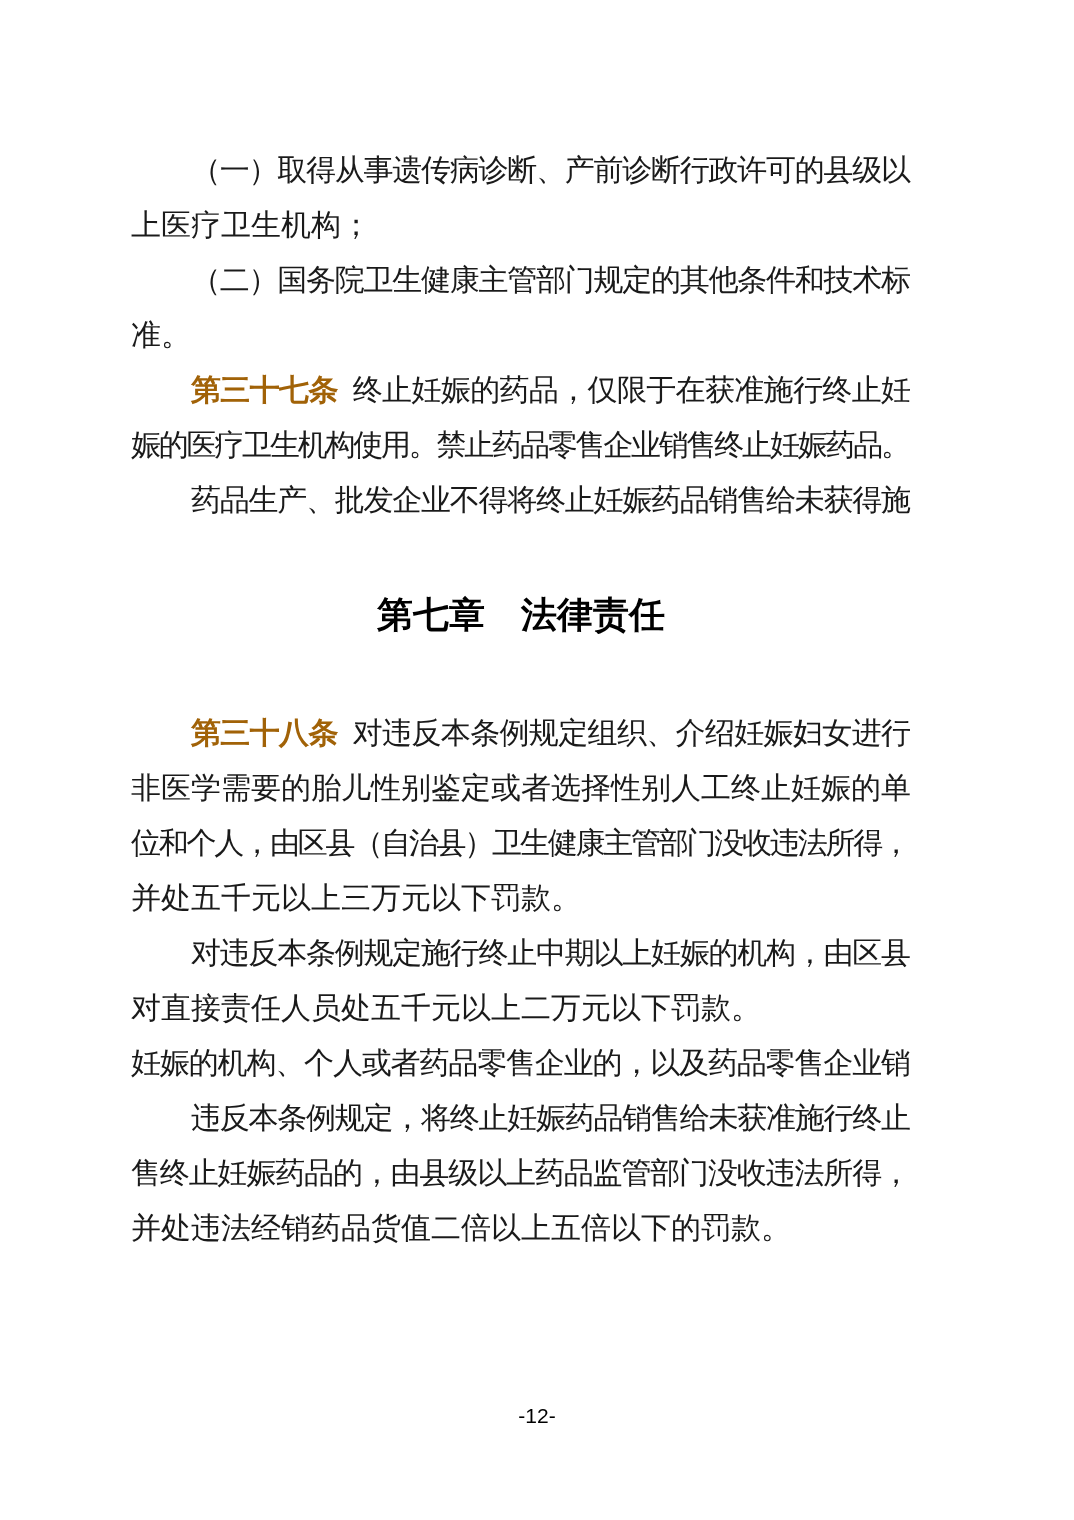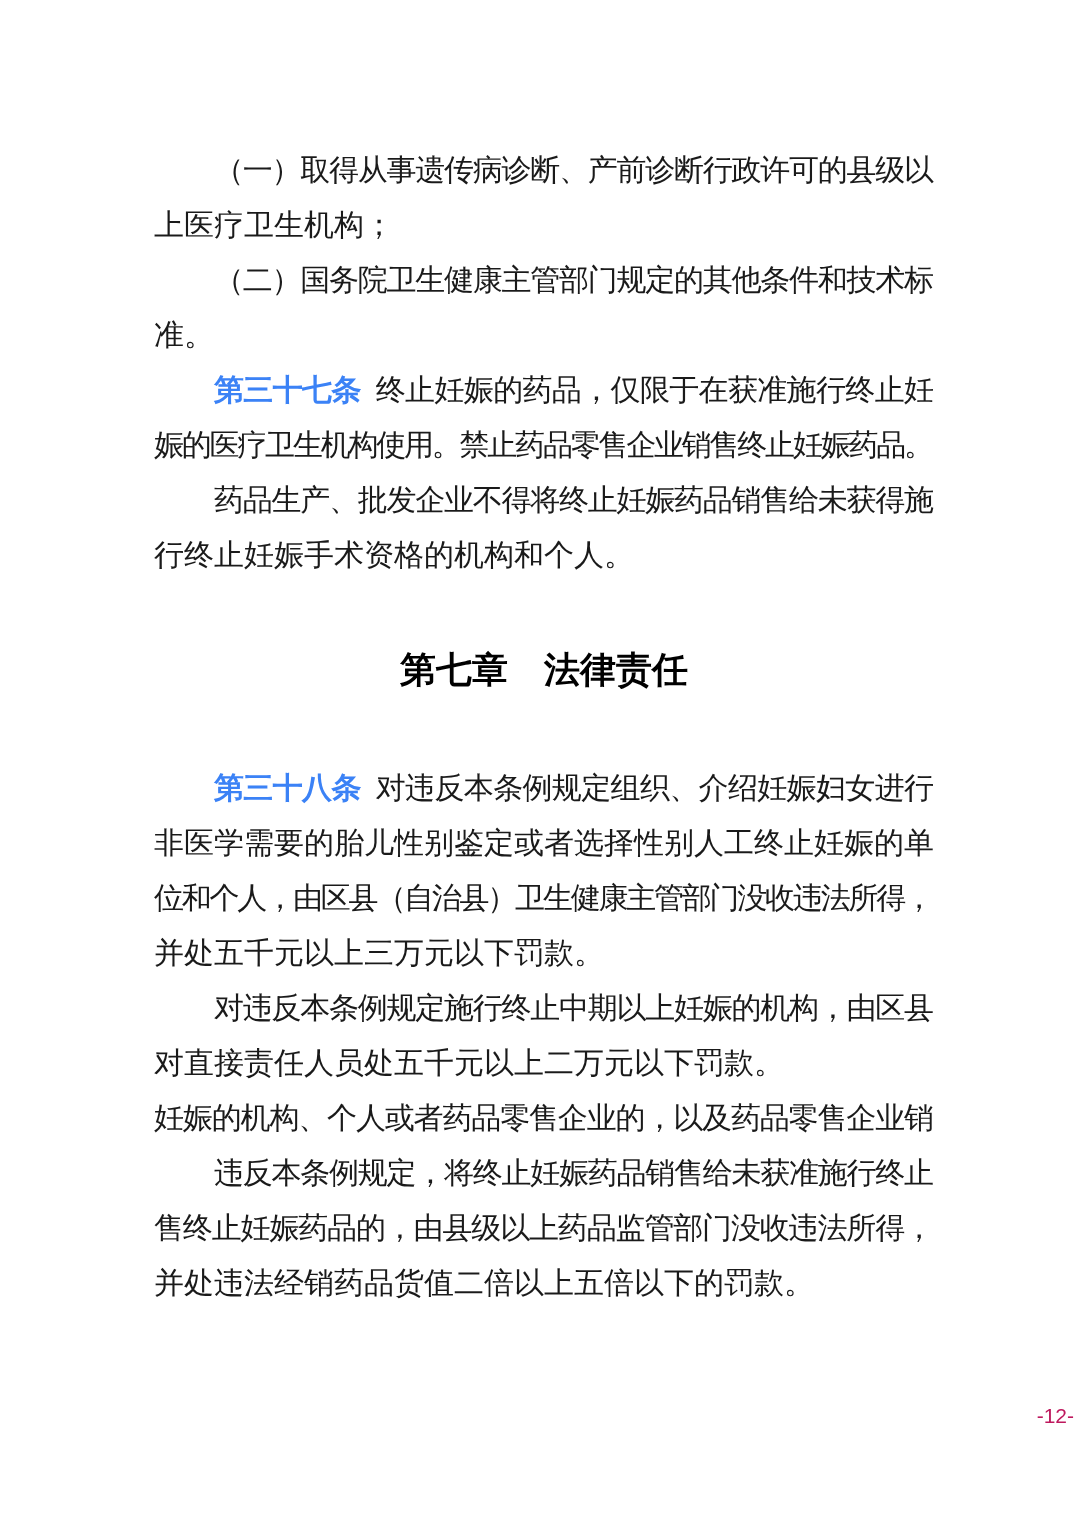--- a/index.html
+++ b/index.html
@@ -12,76 +12,75 @@
     width: 1074px;
     height: 1520px;
     margin: 0 auto;
     background: #ffffff;
     overflow: hidden;
     font-family: "Liberation Serif", "DejaVu Serif", serif;
     color: #1a1a1a;
   }
   .doc-body {
     position: absolute;
-    left: 154px;
+    left: 131px;
     top: 142px;
     width: 780px;
   }
   .line {
     font-size: 30px;
     line-height: 55px;
     white-space: nowrap;
     overflow: visible;
   }
   .line.first {
     padding-left: 60px; 
   }
   .lt {
     display: inline;
   }
   .lead {
     font-weight: 700;
     font-family: "Liberation Sans", "DejaVu Sans", sans-serif;
-    color: #3b82f6;
+    color: #a16207;
     margin-right: 15px;
   }
   .heading {
     font-size: 36px;
     line-height: 60px;
     font-weight: 700;
     font-family: "Liberation Sans", "DejaVu Sans", sans-serif;
     color: #000000;
     text-align: center;
     margin: 58px 0 60px 0;
   }
   .footer {
     position: absolute;
     left: 0;
     right: 0;
     top: 1403px;
-    text-align: right;
+    text-align: center;
     font-size: 21px;
     line-height: 26px;
     font-family: "Liberation Sans", "DejaVu Sans", sans-serif;
-    color: #be185d;
+    color: #000000;
   }
 </style>
 </head>
 <body>
 
 <div class="page">
   <div class="doc-body">
       <div class="line first"><span class="lt" style="letter-spacing: -1.25px; margin-right: 1.25px;">（一）取得从事遗传病诊断、产前诊断行政许可的县级以</span></div>
       <div class="line last"><span class="lt" style="letter-spacing: 0px; margin-right: 16px;">上医疗卫生机构；</span></div>
       <div class="line first"><span class="lt" style="letter-spacing: -1.25px; margin-right: 1.25px;">（二）国务院卫生健康主管部门规定的其他条件和技术标</span></div>
       <div class="line last"><span class="lt" style="letter-spacing: 0px; margin-right: 0px;">准。</span></div>
       <div class="line first"><span class="lt" style="letter-spacing: -0.652174px; margin-right: 0.652174px;"><b class="lead">第三十七条</b>终止妊娠的药品，仅限于在获准施行终止妊</span></div>
       <div class="line last"><span class="lt" style="letter-spacing: -2.22222px; margin-right: 2.22222px;">娠的医疗卫生机构使用。禁止药品零售企业销售终止妊娠药品。</span></div>
       <div class="line first"><span class="lt" style="letter-spacing: -1.25px; margin-right: 1.25px;">药品生产、批发企业不得将终止妊娠药品销售给未获得施</span></div>
-      <div class="line last"><span class="lt" style="letter-spacing: 0px; margin-right: 0px;">行终止妊娠手术资格的机构和个人。</span></div>
       <div class="heading">第七章　法律责任</div>
       <div class="line first"><span class="lt" style="letter-spacing: -0.652174px; margin-right: 0.652174px;"><b class="lead">第三十八条</b>对违反本条例规定组织、介绍妊娠妇女进行</span></div>
       <div class="line"><span class="lt" style="letter-spacing: 0px; margin-right: 0px;">非医学需要的胎儿性别鉴定或者选择性别人工终止妊娠的单</span></div>
       <div class="line"><span class="lt" style="letter-spacing: -2.22222px; margin-right: 2.22222px;">位和个人，由区县（自治县）卫生健康主管部门没收违法所得，</span></div>
       <div class="line last"><span class="lt" style="letter-spacing: 0px; margin-right: 12px;">并处五千元以上三万元以下罚款。</span></div>
       <div class="line first"><span class="lt" style="letter-spacing: -1.25px; margin-right: 11px;">对违反本条例规定施行终止中期以上妊娠的机构，由区县</span></div>
       <div class="line last"><span class="lt" style="letter-spacing: 0px; margin-right: 0px;">对直接责任人员处五千元以上二万元以下罚款。</span></div>
       <div class="line"><span class="lt" style="letter-spacing: -1.15385px; margin-right: 1.15385px;">妊娠的机构、个人或者药品零售企业的，以及药品零售企业销</span></div>
       <div class="line first"><span class="lt" style="letter-spacing: -1.25px; margin-right: 1.25px;">违反本条例规定，将终止妊娠药品销售给未获准施行终止</span></div>
       <div class="line"><span class="lt" style="letter-spacing: -1.15385px; margin-right: 10px;">售终止妊娠药品的，由县级以上药品监管部门没收违法所得，</span></div>

